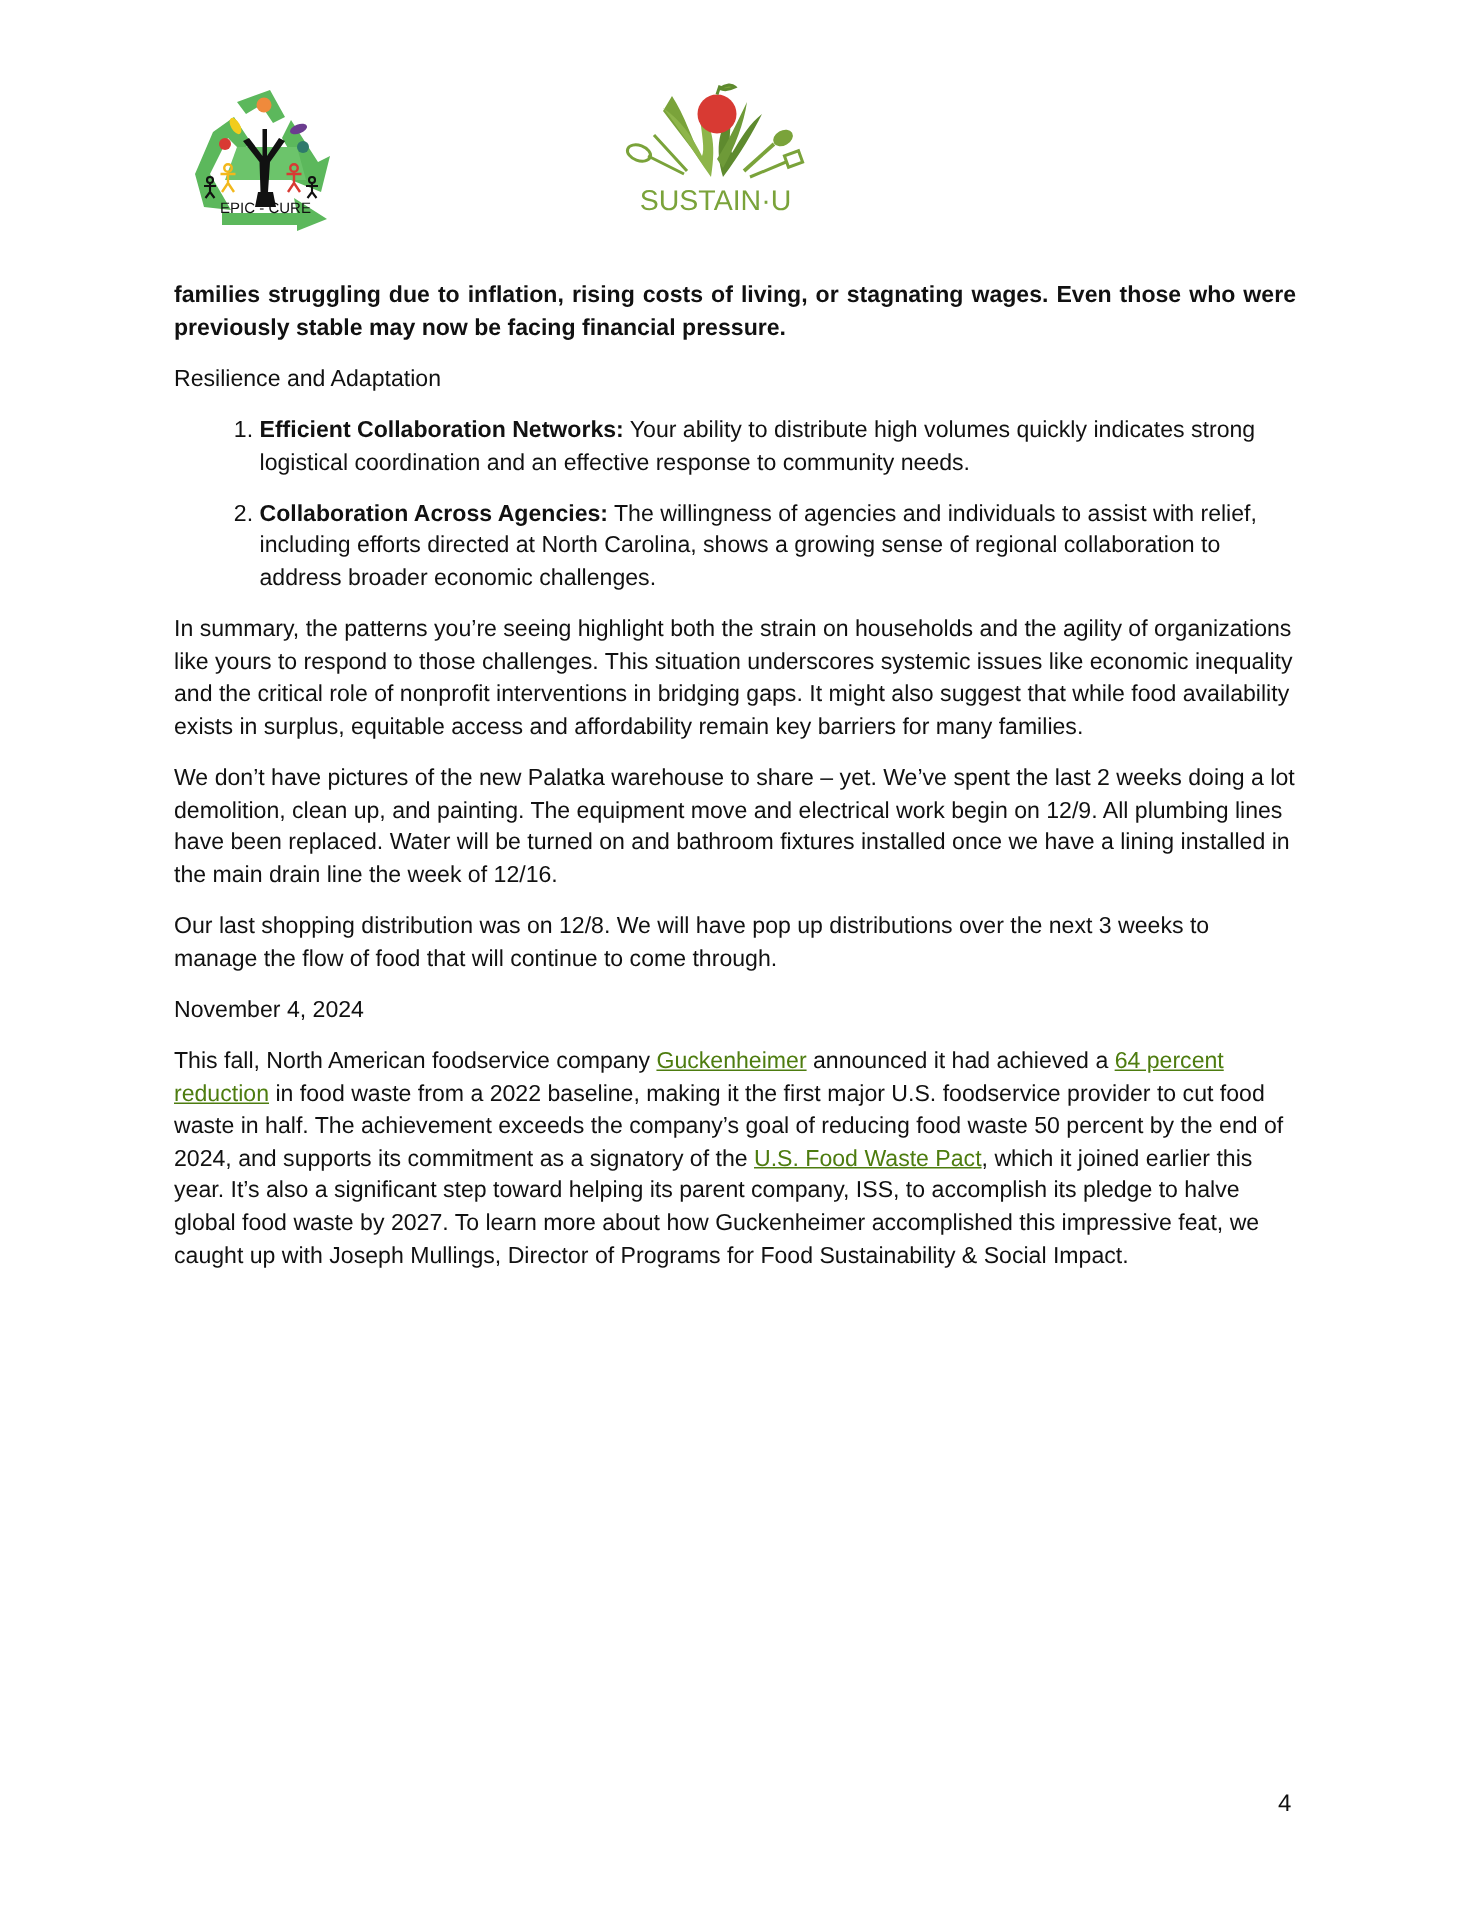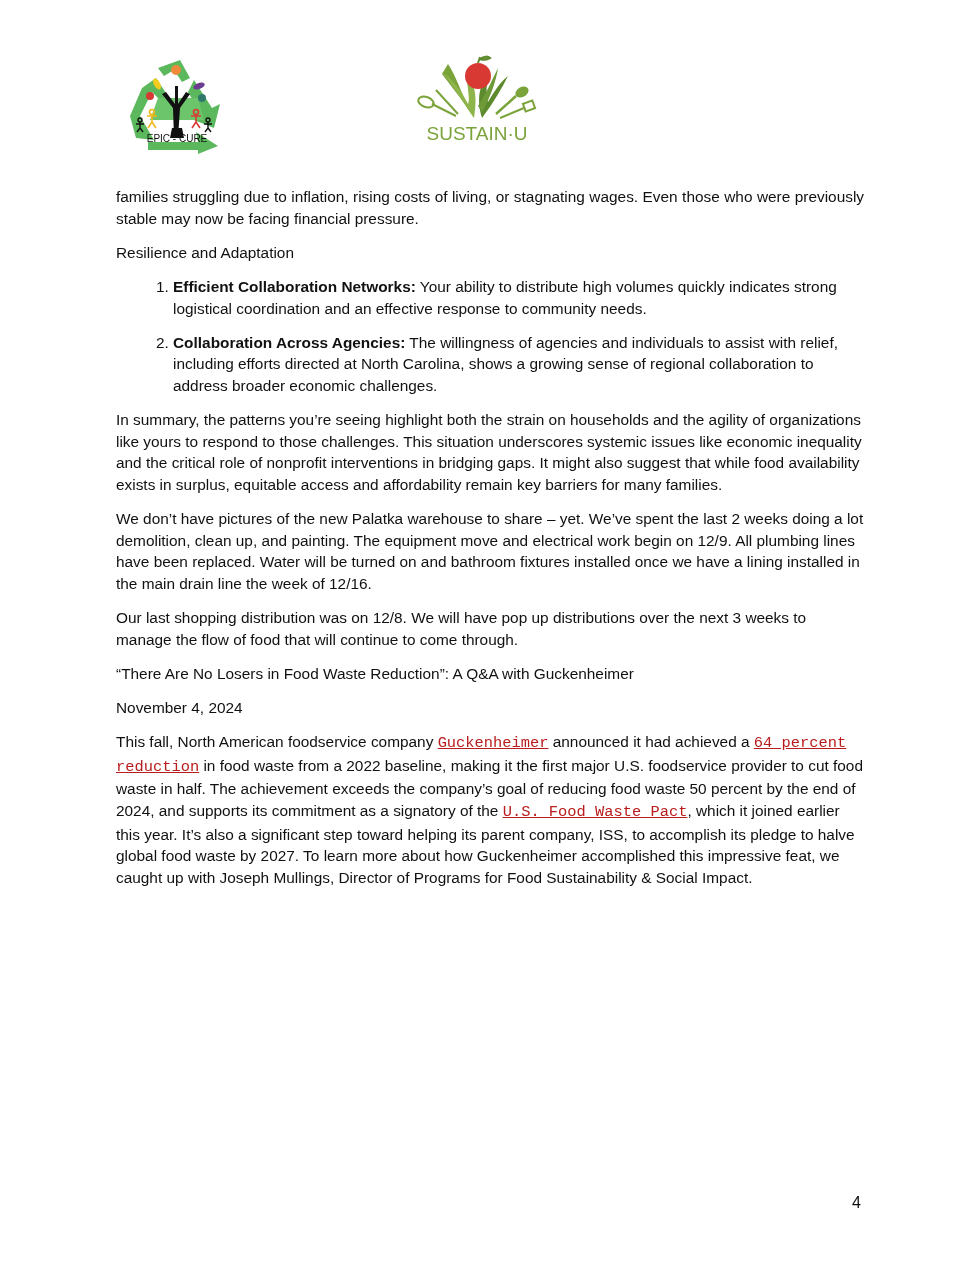--- a/index.html
+++ b/index.html
@@ -7,26 +7,26 @@
       width: 980px; height: 1273px; position: relative; overflow: hidden;
       font-family: "Liberation Sans", sans-serif; color: #111;
     }
     .logo-epic { position: absolute; left: 128px; top: 58px; width: 98px; height: 96px; }
     .logo-sustain { position: absolute; left: 412px; top: 54px; width: 130px; height: 96px; }
     .content {
       position: absolute; left: 116px; top: 186px; width: 748px;
       font-size: 15.4px; line-height: 21.6px;
     }
     .content p { margin: 0 0 12.6px 0; }
-    .justify { text-align: justify; text-align-last: left; }
+    .justify { text-align: justify; text-align-last: left; font-weight: bold; }
     .heading { font-weight: normal; }
     ol { margin: 0 0 12.6px 0; padding-left: 57px; }
     ol li { margin-bottom: 12.6px; padding-left: 0; }
     ol li::marker { font-weight: normal; }
-    a.link { color: #b91c1c; text-decoration: underline; font-family: Liberation Mono, monospace; }
+    a.link { color: #4d7c0f; text-decoration: underline; }
     .page-number { position: absolute; left: 852px; top: 1194px; font-size: 16px; }
   </style>
 </head>
 <body>
 
 <div class="logo-epic">
   <svg width="98" height="96" viewBox="0 0 98 96">
 
     <path d="M30 10 L52 2 L62 20 L54 24 L46 12 L36 18 Z" fill="#5cb85c"></path>
     <path d="M66 22 L84 50 L92 46 L86 70 L66 62 L74 58 L60 34 Z" fill="#5cb85c"></path>
@@ -92,18 +92,17 @@
     <li>
       <b>Collaboration Across Agencies:</b><span> The willingness of agencies and individuals to assist with relief, including efforts directed at North Carolina, shows a growing sense of regional collaboration to address broader economic challenges.</span>
     </li>
   </ol>
 
   <p>In summary, the patterns you’re seeing highlight both the strain on households and the agility of organizations like yours to respond to those challenges. This situation underscores systemic issues like economic inequality and the critical role of nonprofit interventions in bridging gaps. It might also suggest that while food availability exists in surplus, equitable access and affordability remain key barriers for many families.</p>
 
   <p>We don’t have pictures of the new Palatka warehouse to share – yet. We’ve spent the last 2 weeks doing a lot demolition, clean up, and painting. The equipment move and electrical work begin on 12/9. All plumbing lines have been replaced. Water will be turned on and bathroom fixtures installed once we have a lining installed in the main drain line the week of 12/16.</p>
   <p>Our last shopping distribution was on 12/8. We will have pop up distributions over the next 3 weeks to manage the flow of food that will continue to come through.</p>
 
-  <p>“There Are No Losers in Food Waste Reduction”: A Q&amp;A with Guckenheimer</p>
   <p>November 4, 2024</p>
   <p><span>This fall, North American foodservice company </span><a class="link">Guckenheimer</a><span> announced it had achieved a </span><a class="link">64 percent reduction</a><span> in food waste from a 2022 baseline, making it the first major U.S. foodservice provider to cut food waste in half. The achievement exceeds the company’s goal of reducing food waste 50 percent by the end of 2024, and supports its commitment as a signatory of the </span><a class="link">U.S. Food Waste Pact</a><span>, which it joined earlier this year. It’s also a significant step toward helping its parent company, ISS, to accomplish its pledge to halve global food waste by 2027. To learn more about how Guckenheimer accomplished this impressive feat, we caught up with Joseph Mullings, Director of Programs for Food Sustainability &amp; Social Impact.</span></p>
 </div>
 
 <div class="page-number">4</div>
 
 </body></html>

